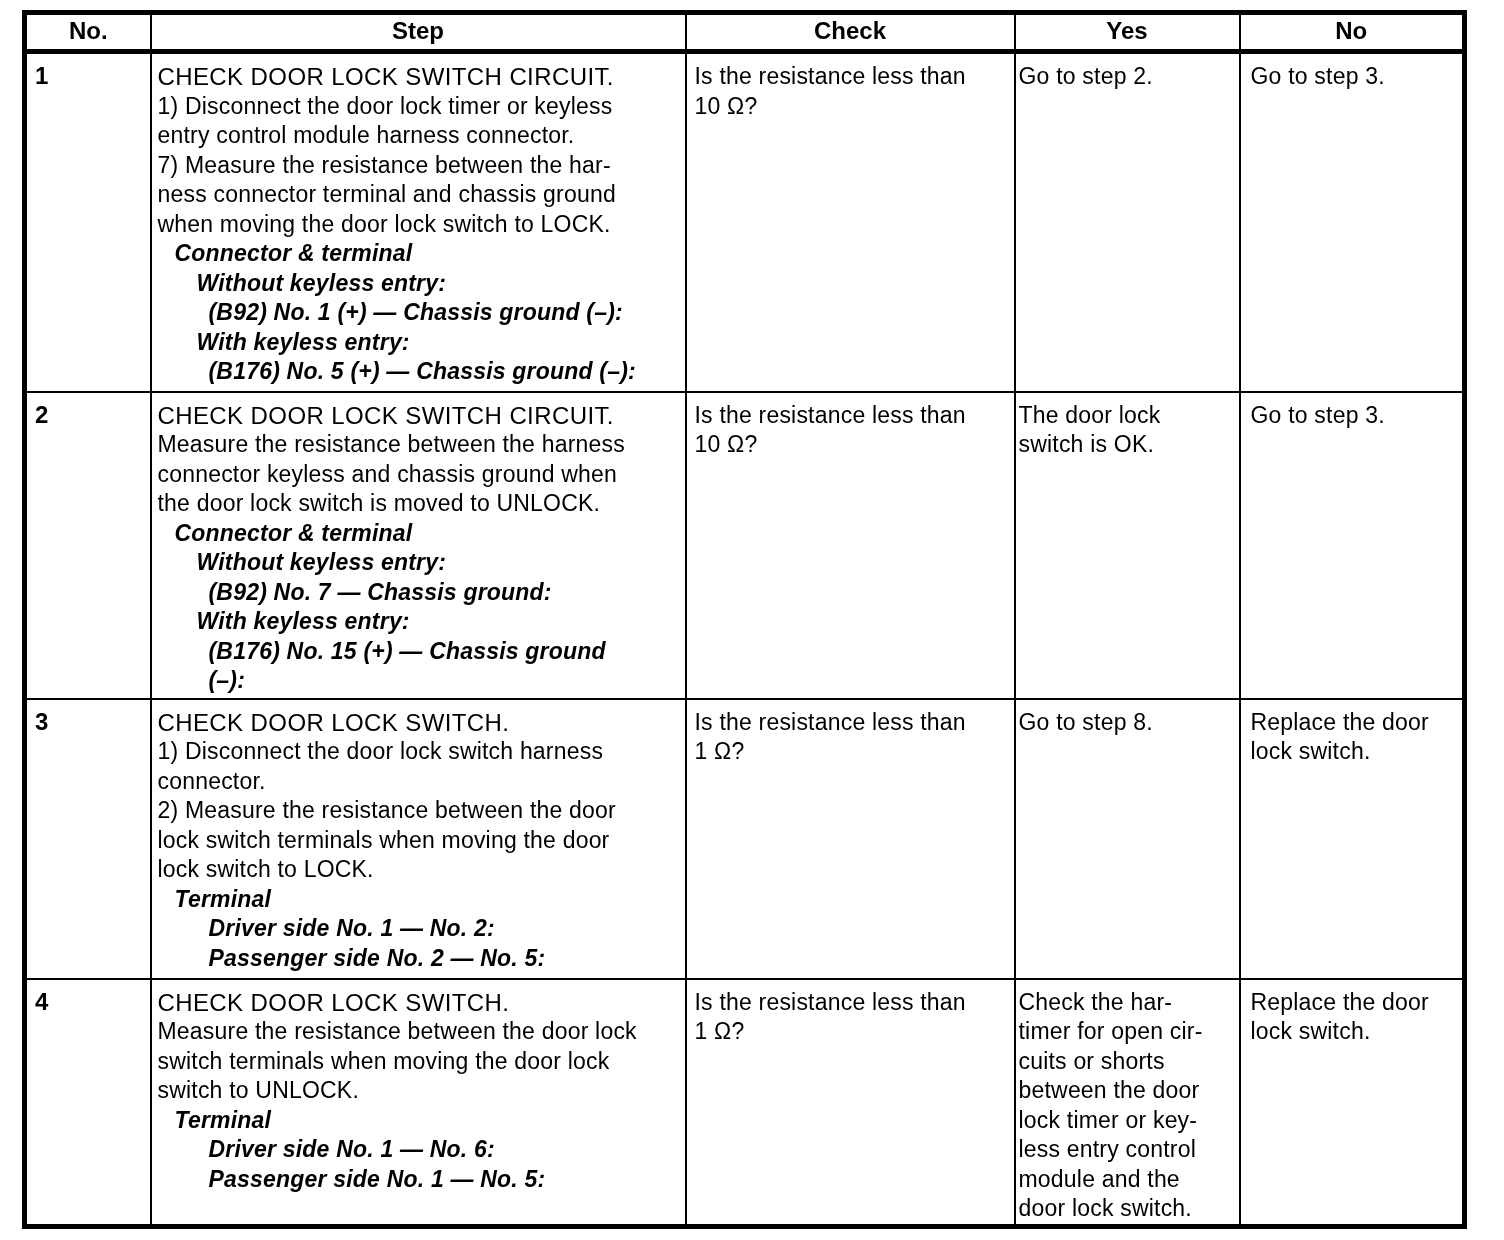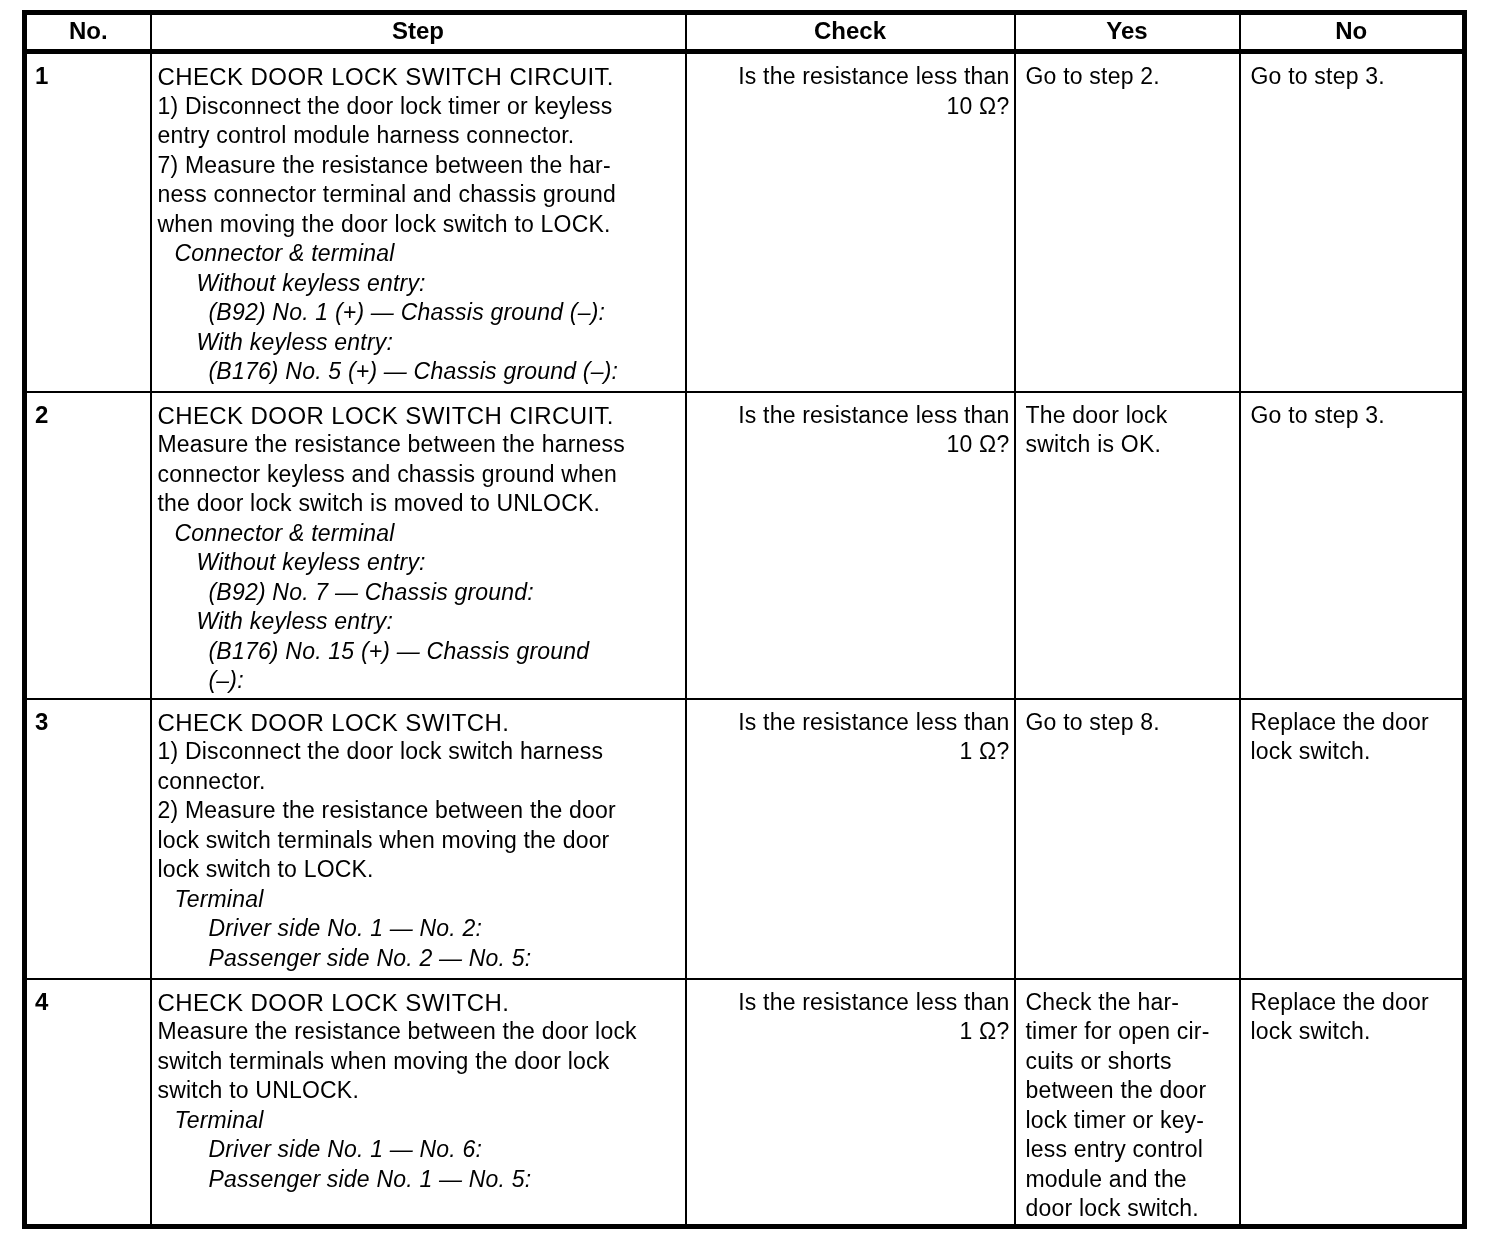--- a/index.html
+++ b/index.html
@@ -37,36 +37,36 @@
     text-align: center;
     vertical-align: middle;
     padding: 2px 0 4px 0;
   }
   td.no-cell {
     font-size: 24px;
     font-weight: bold;
     padding: 8px 4px 0 8px;
   }
   td.step-cell  { padding: 8px 4px 0 6px; }
-  td.check-cell { padding: 8px 4px 0 25px; text-align: right; }
-  td.yes-cell   { padding: 8px 4px 0 10px; }
+  td.check-cell { padding: 8px 4px 0 8px; }
+  td.yes-cell   { padding: 8px 4px 0 3px; }
   td.result-cell{ padding: 8px 4px 0 10px; }
   .line {
     font-size: 23px;
     line-height: 29.5px;
     white-space: pre;
     letter-spacing: 0.2px;
   }
   .line.title {
     font-weight: normal;
     font-size: 24px;
     letter-spacing: 0.4px;
   }
   .line.spec {
-    font-weight: normal;
+    font-weight: bold;
     font-style: italic;
   }
   tr.r1 td { height: 340px; }
   tr.r2 td { height: 307px; }
   tr.r3 td { height: 280px; }
   tr.r4 td { height: 247px; }
 </style>
 </head>
 <body>
 

